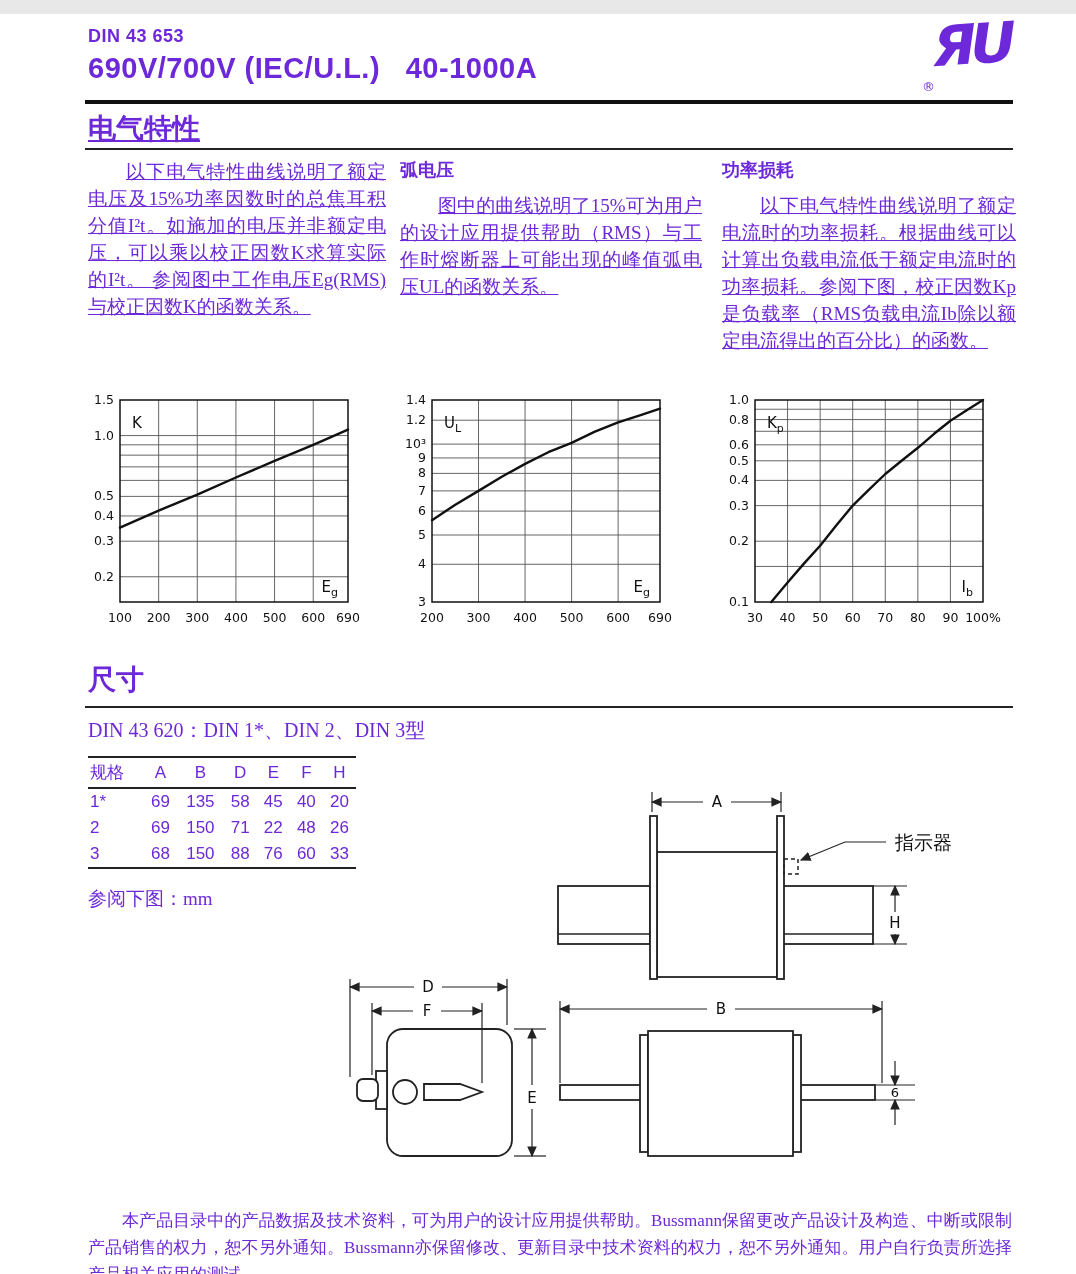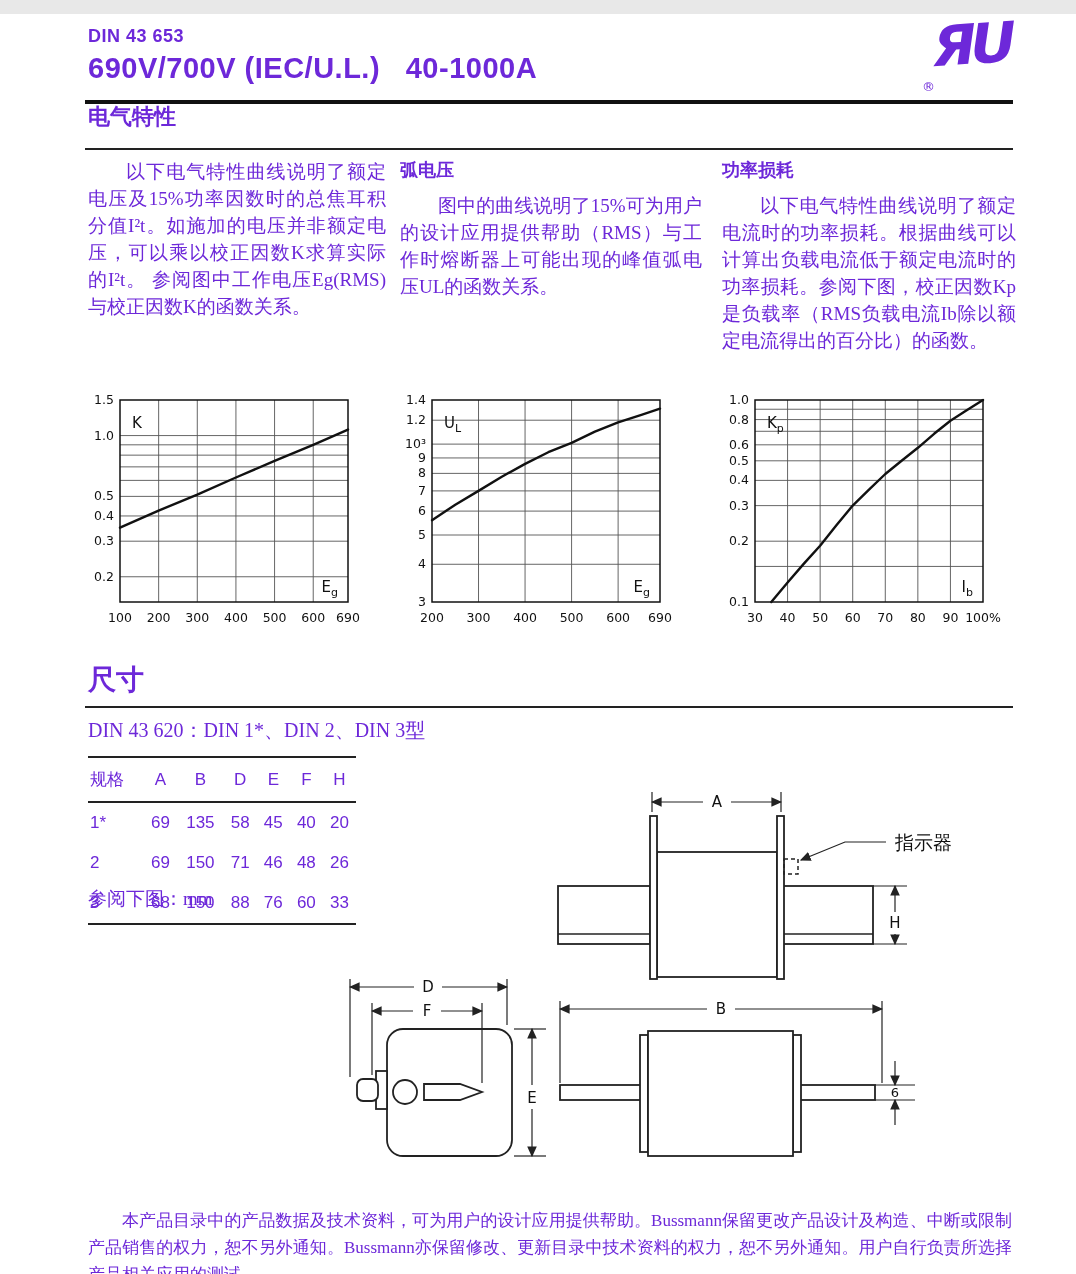--- a/index.html
+++ b/index.html
@@ -8,38 +8,38 @@
   .abs{position:absolute;}
   .doc-num{left:88px;top:12px;font:bold 18px "Liberation Sans",sans-serif;letter-spacing:.5px;}
   .title{left:88px;top:38px;font:bold 29px "Liberation Sans",sans-serif;white-space:pre;letter-spacing:.5px;}
   .ul-logo{left:912px;top:4px;width:104px;height:82px;}
   .ul-mark{position:absolute;right:6px;top:-6px;font:bold 56px "DejaVu Sans",sans-serif;
            transform:skewX(-12deg) rotate(-4deg);letter-spacing:-6px;}
   .ul-reg{position:absolute;left:10px;bottom:6px;font:13px "DejaVu Sans",sans-serif;}
   .rule-thick{left:85px;top:86px;width:928px;height:4px;background:#111;}
   .rule-thin{left:85px;width:928px;height:2px;background:#222;}
   .sec-title{font-family:"Liberation Sans",sans-serif;font-weight:bold;}
-  .sec1-title{left:88px;top:88px;font-size:22px;}
+  .sec1-title{left:88px;top:96px;font-size:28px;text-decoration:underline;}
   .sec2-title{left:88px;top:647px;font-size:28px;}
   .col{top:144px;}
   .col h3{margin:0 0 10px 0;font:bold 18px "Liberation Sans",sans-serif;}
-  .col p{margin:0;font-size:19px;line-height:27px;text-align:justify;text-indent:2em;}
+  .col p{margin:0;font-size:19px;line-height:27px;text-align:justify;text-indent:2em;text-decoration:underline;}
   .chart-block{top:372px;width:280px;height:250px;}
   svg{overflow:visible;}
   .grid{stroke:#555;stroke-width:.9;}
   .frame{stroke:#111;stroke-width:1.5;fill:none;}
   .curve{stroke:#111;stroke-width:2.4;fill:none;stroke-linecap:round;stroke-linejoin:round;}
   .tick{font:12.5px "DejaVu Sans",sans-serif;fill:#111;}
   .inlab{font:15px "DejaVu Sans",sans-serif;fill:#111;}
   .anchor-end{text-anchor:end;}
   .anchor-mid{text-anchor:middle;}
   .din-line{left:88px;top:703px;font-size:20px;white-space:pre;}
   .dim-table{left:88px;top:742px;}
   .dim-table table{border-collapse:collapse;font:17px "Liberation Sans",sans-serif;width:268px;}
-  .dim-table th,.dim-table td{padding:10px 2px;text-align:center;font-weight:normal;}
+  .dim-table th,.dim-table td{padding:3px 2px;text-align:center;font-weight:normal;}
   .dim-table th:first-child,.dim-table td:first-child{text-align:left;width:52px;}
   .dim-table thead tr{border-top:2px solid #222;border-bottom:2px solid #222;}
   .dim-table tbody tr:last-child{border-bottom:2px solid #222;}
   .unit-note{left:88px;top:872px;font-size:19px;}
   .conv-note{left:88px;top:900px;font:16px "Liberation Sans",sans-serif;white-space:pre;}
   .shape{fill:#fff;stroke:#222;stroke-width:1.8;}
   .thin{stroke:#222;stroke-width:1.3;fill:none;}
   .dim line,.dim polyline{stroke:#222;stroke-width:1.2;fill:none;}
   .dash{fill:none;stroke:#222;stroke-width:1.5;stroke-dasharray:4 3;}
   .dimtext{font:15px "DejaVu Sans",sans-serif;fill:#111;text-anchor:middle;}
@@ -207,21 +207,21 @@
             <td>58</td>
             <td>45</td>
             <td>40</td>
             <td>20</td>
           </tr>
           <tr>
             <td>2</td>
             <td>69</td>
             <td>150</td>
             <td>71</td>
-            <td>46</td>
+            <td>22</td>
             <td>48</td>
             <td>26</td>
           </tr>
           <tr>
             <td>3</td>
             <td>68</td>
             <td>150</td>
             <td>88</td>
             <td>76</td>
             <td>60</td>

